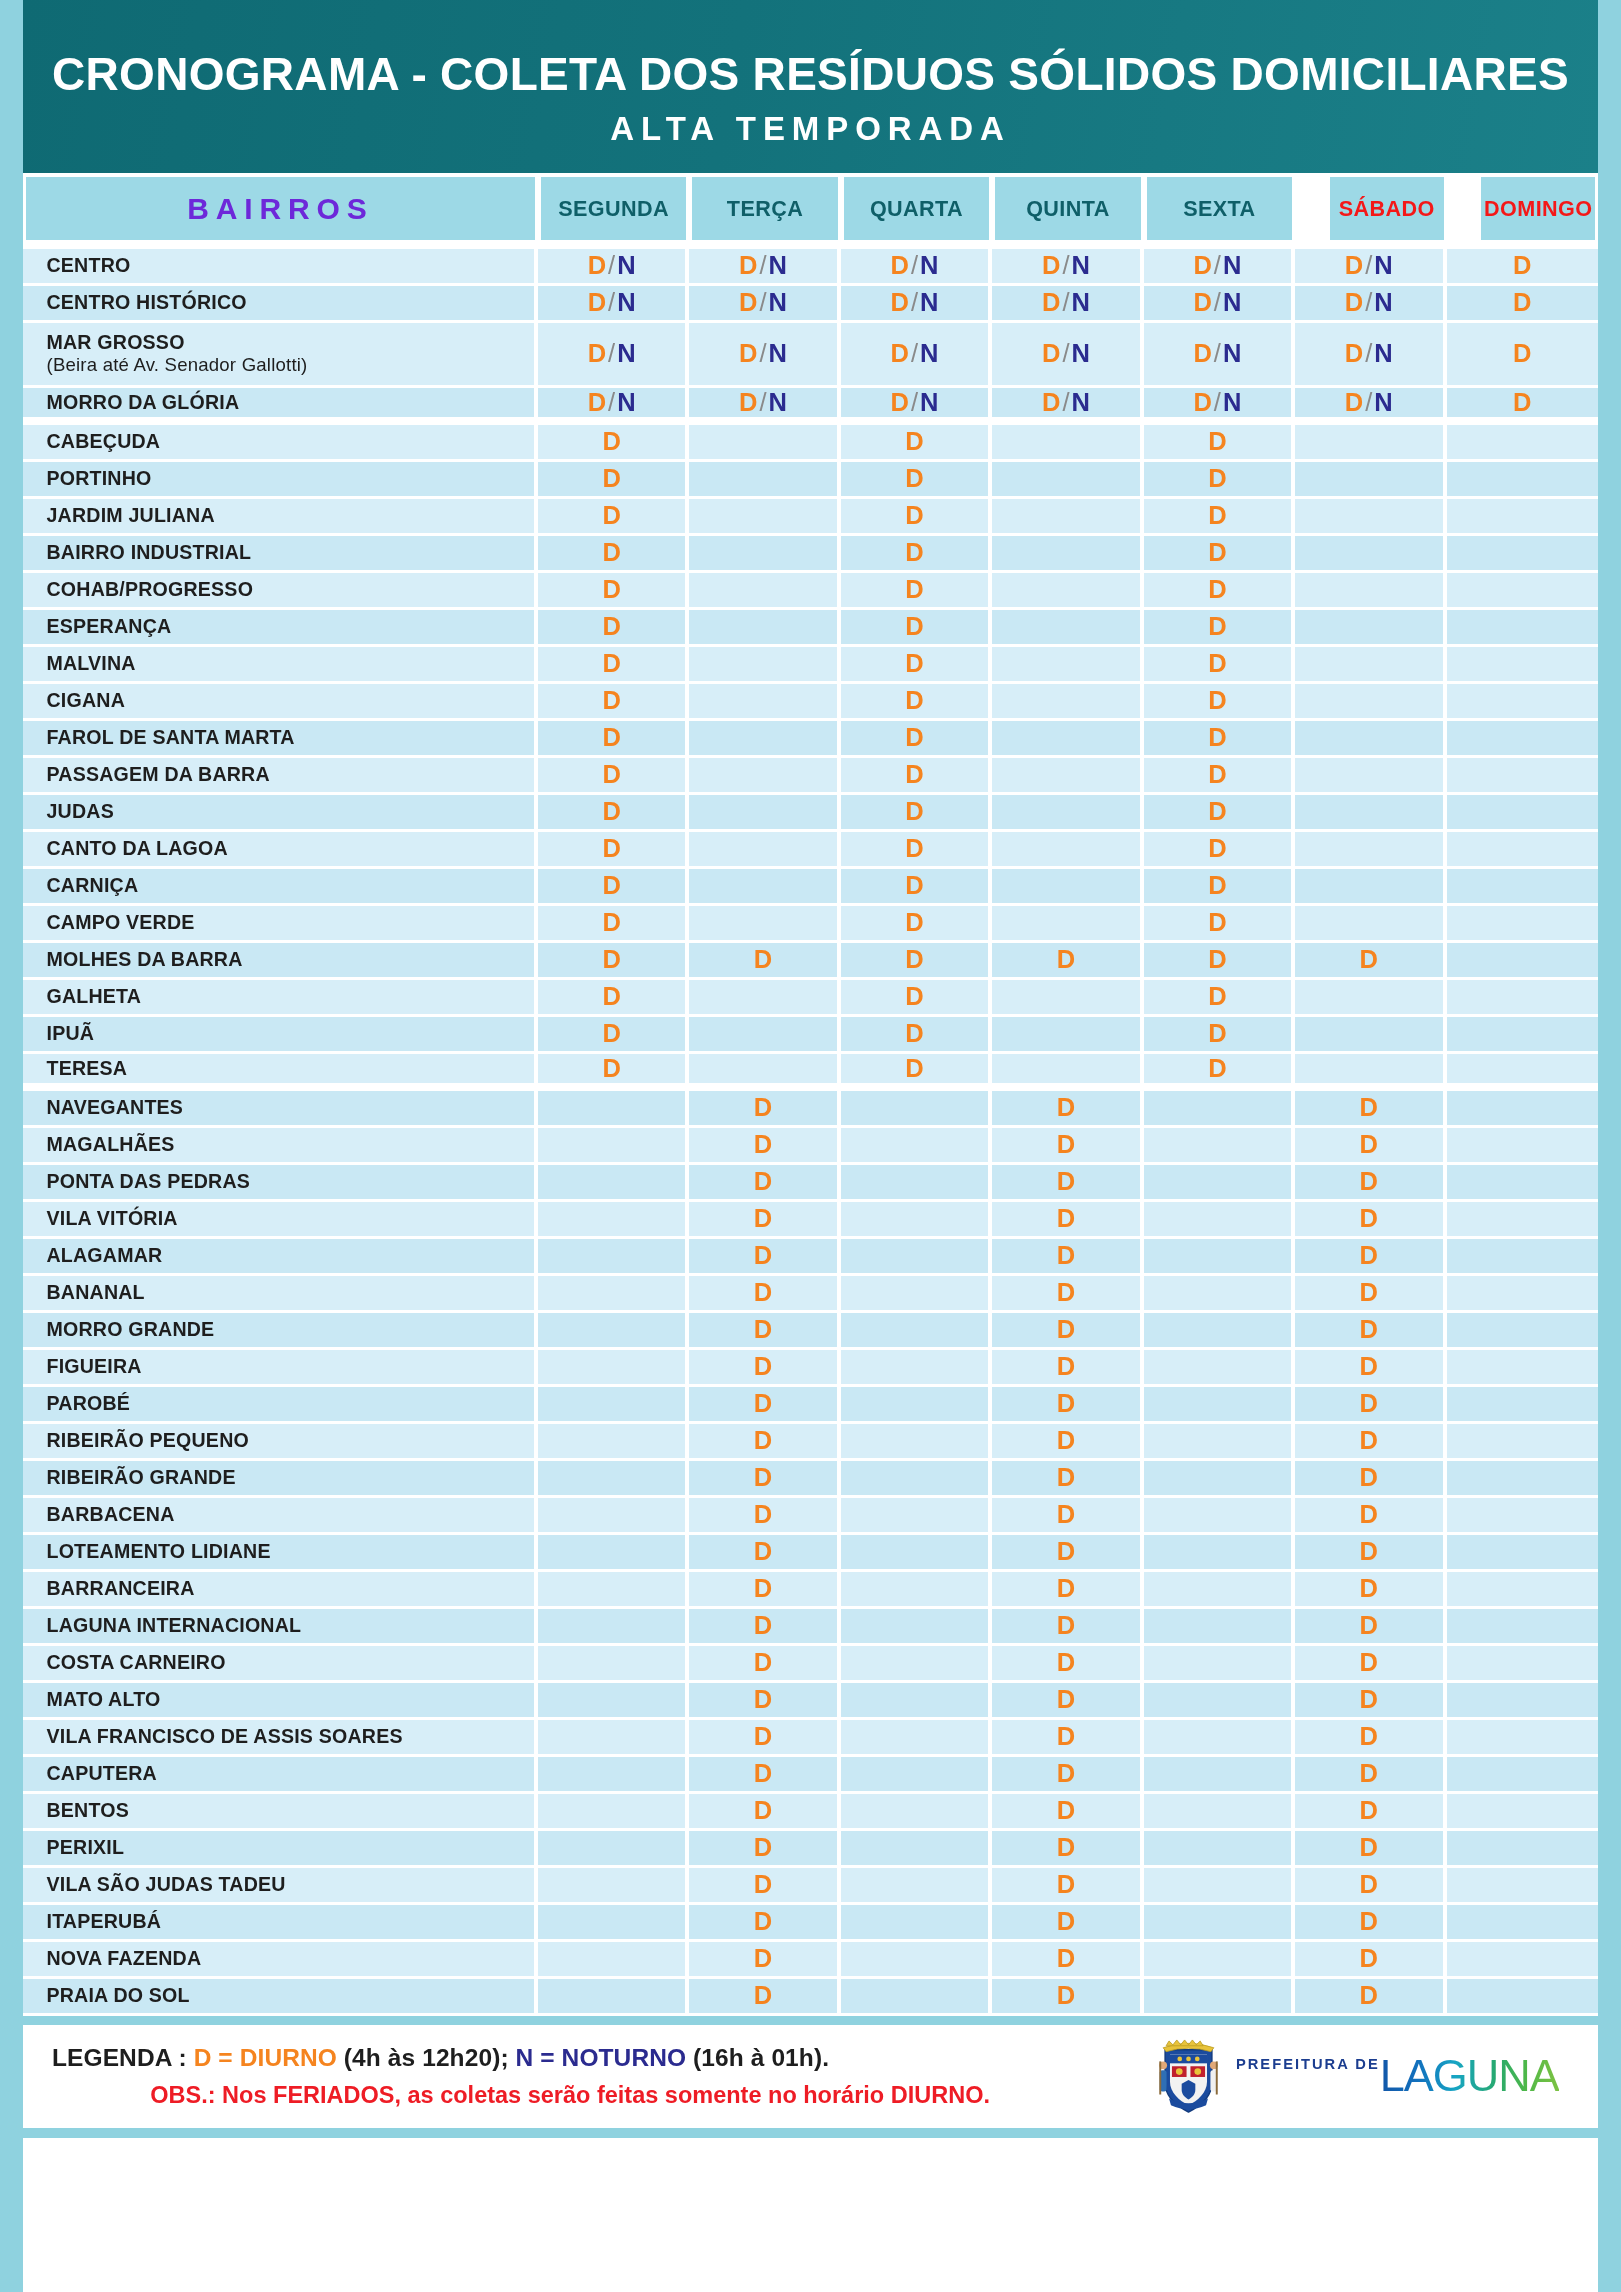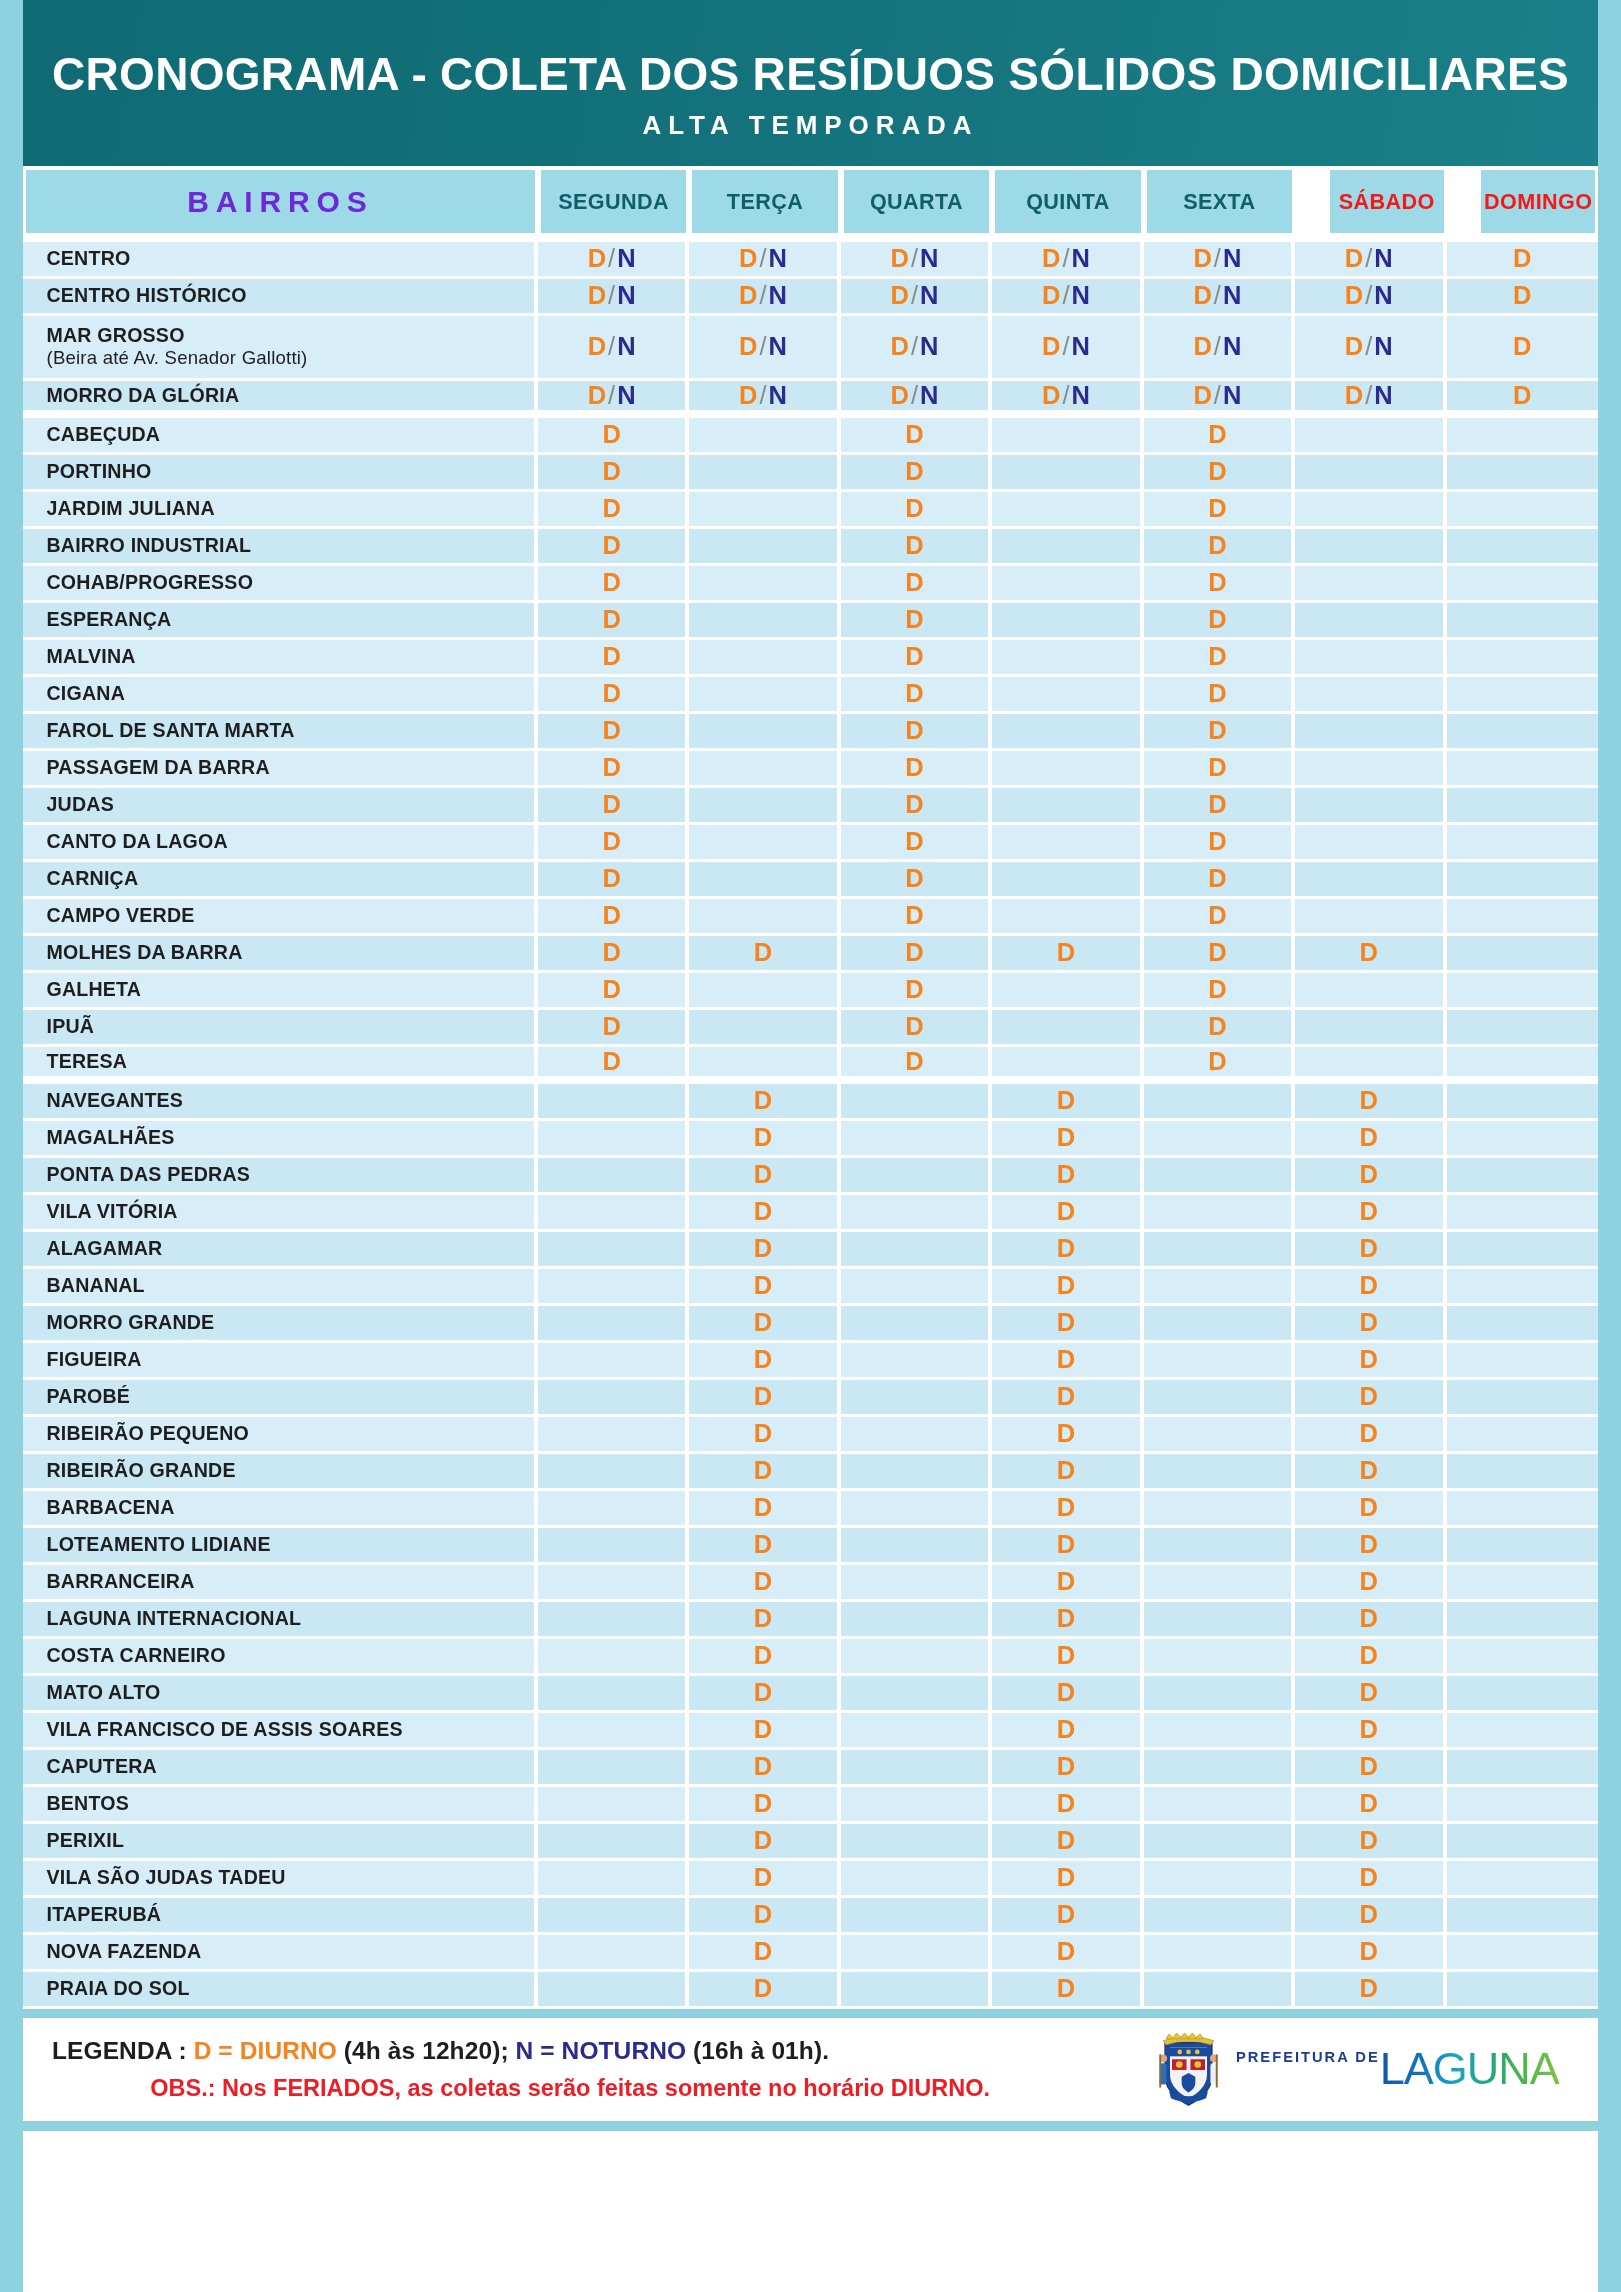--- a/index.html
+++ b/index.html
@@ -31,21 +31,21 @@
     font-size: 46px;
     font-weight: bold;
     color: #ffffff;
     letter-spacing: 0.3px;
     line-height: 1.05;
     white-space: nowrap;
     margin-top: 28px;
   }
   .banner-sub {
     margin-top: 11.8px;
-    font-size: 26px;
+    font-size: 33px;
     font-weight: bold;
     color: #ffffff;
     letter-spacing: 6.9px;
   }
 
   
   table.sched {
     width: 100%;
     border-collapse: separate;
     border-spacing: 0;

